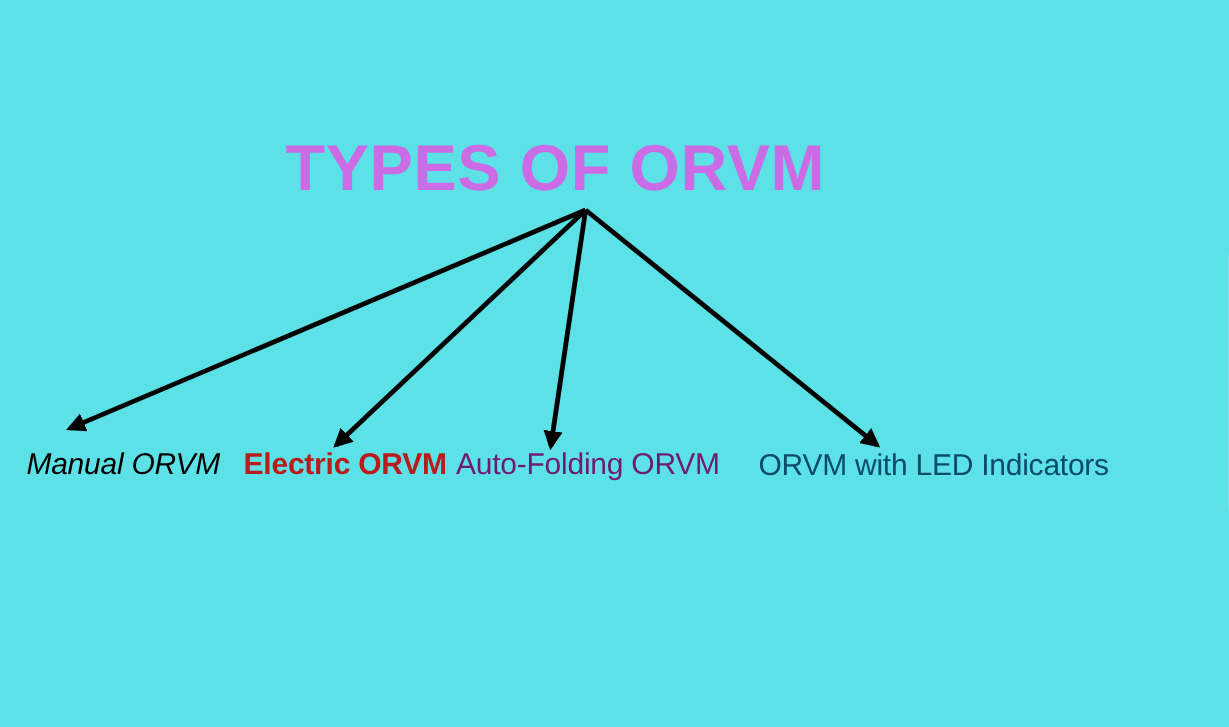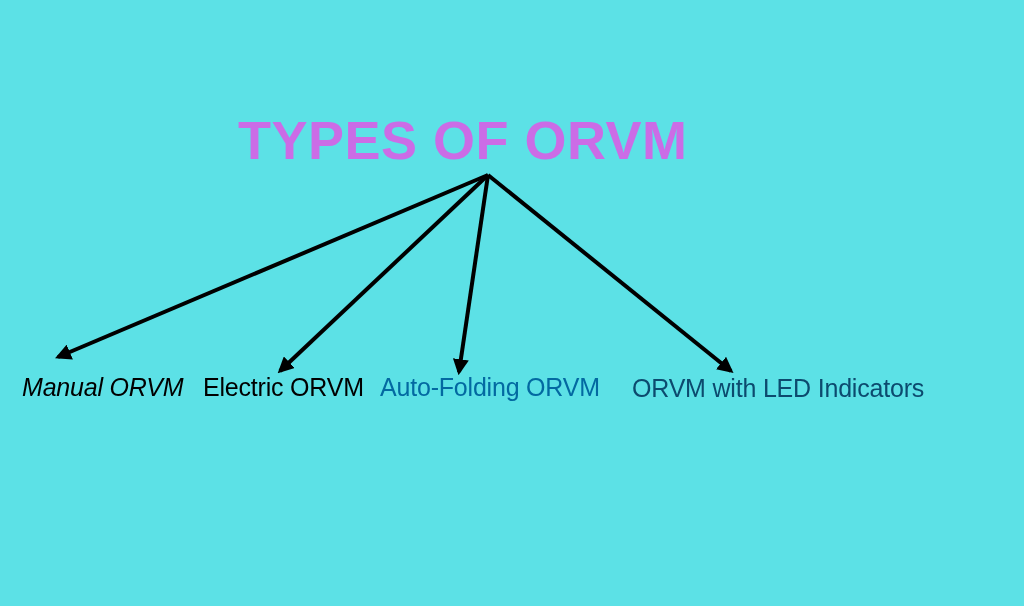--- a/index.html
+++ b/index.html
@@ -51,17 +51,17 @@
         </marker>
       </defs>
       <line x1="488" y1="175" x2="58" y2="357" stroke="#000000" stroke-width="4" marker-end="url(#arrowhead)"></line>
       <line x1="488" y1="175" x2="280" y2="371" stroke="#000000" stroke-width="4" marker-end="url(#arrowhead)"></line>
       <line x1="488" y1="175" x2="459" y2="372" stroke="#000000" stroke-width="4" marker-end="url(#arrowhead)"></line>
       <line x1="488" y1="175" x2="731" y2="371" stroke="#000000" stroke-width="4" marker-end="url(#arrowhead)"></line>
     </svg>
 
   <div id="labels">
       <div class="node-label" style="left: 22px; top: 375px; color: rgb(0, 0, 0); font-style: italic;">Manual ORVM</div>
-      <div class="node-label" style="left: 203px; top: 375px; color: #000000;">Electric ORVM</div>
-      <div class="node-label" style="left: 380px; top: 375px; color: #0369a1;">Auto-Folding ORVM</div>
+      <div class="node-label" style="left: 203px; top: 375px; color: #b91c1c; font-weight: bold;">Electric ORVM</div>
+      <div class="node-label" style="left: 380px; top: 375px; color: #701a75;">Auto-Folding ORVM</div>
       <div class="node-label" style="left: 632px; top: 376px; color: #0c4a6e;">ORVM with LED Indicators</div>
     </div>
 </div>
 
 </body></html>

